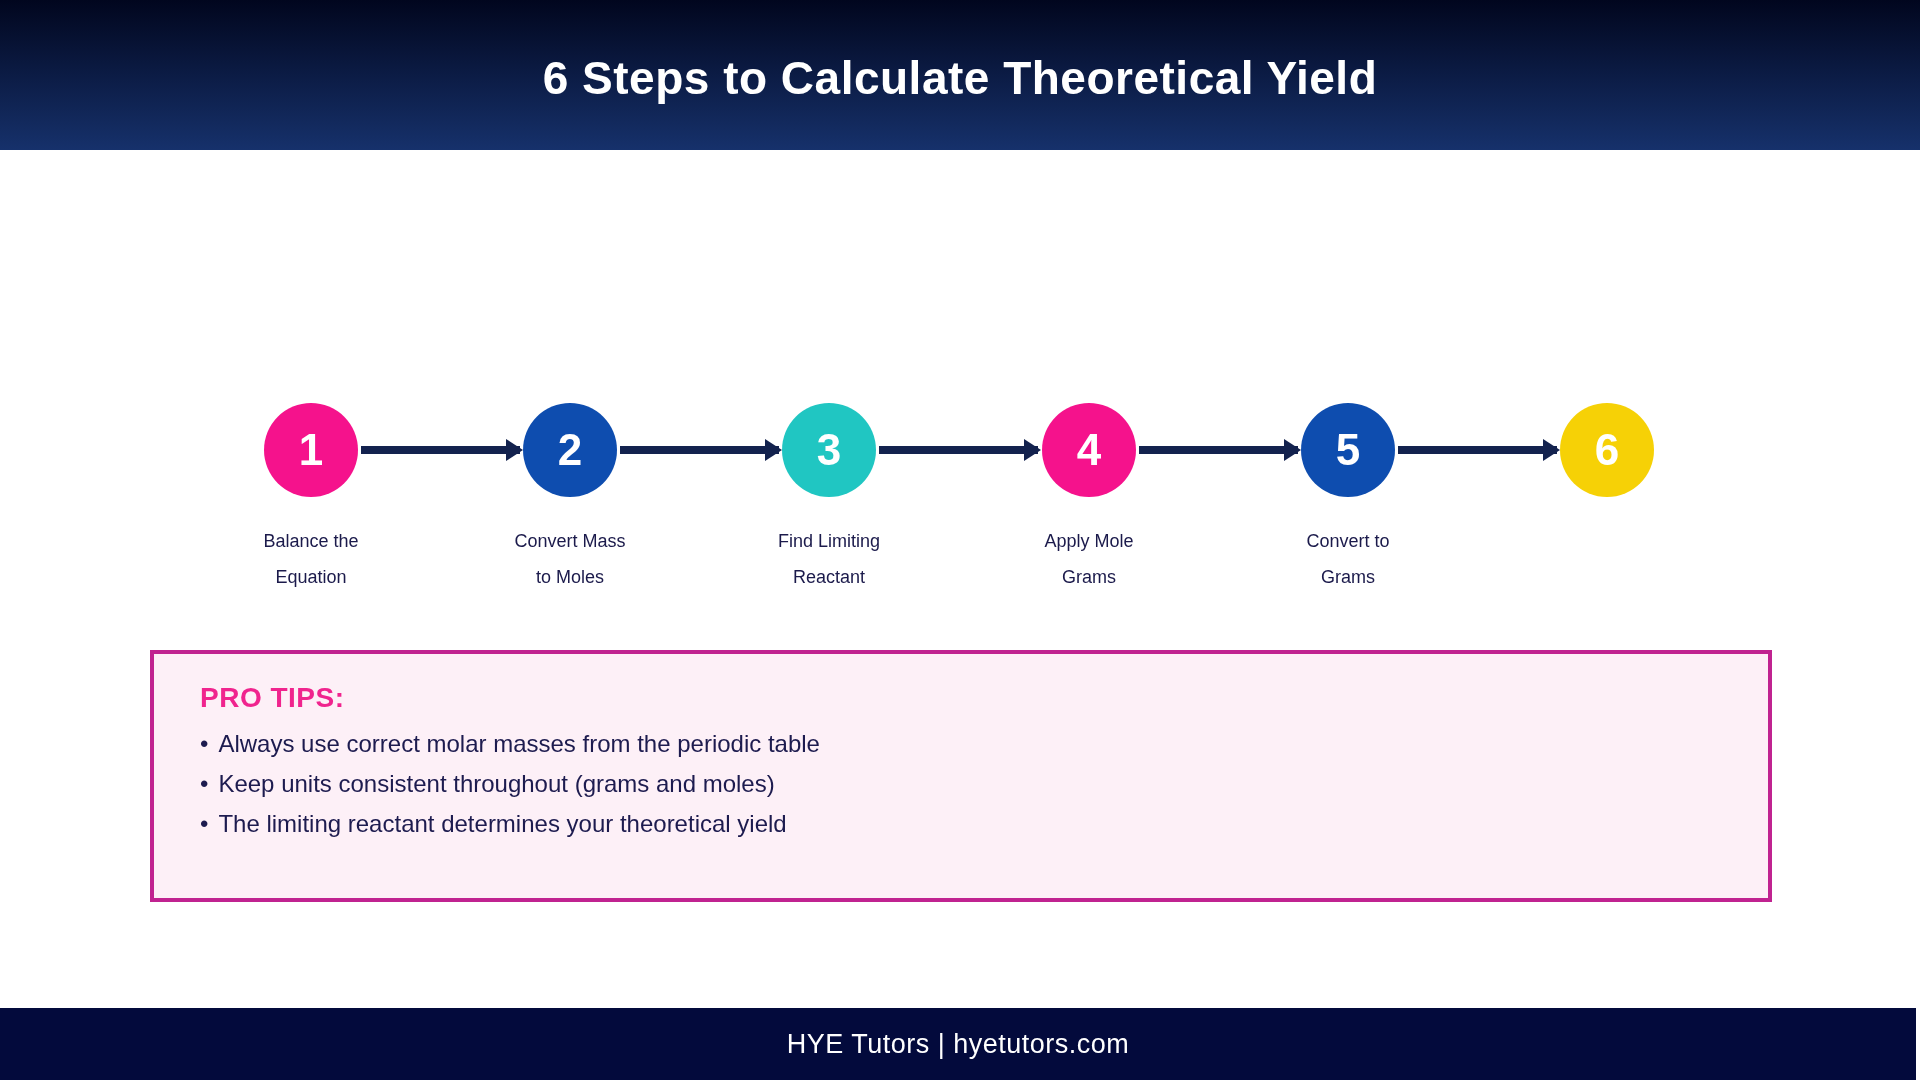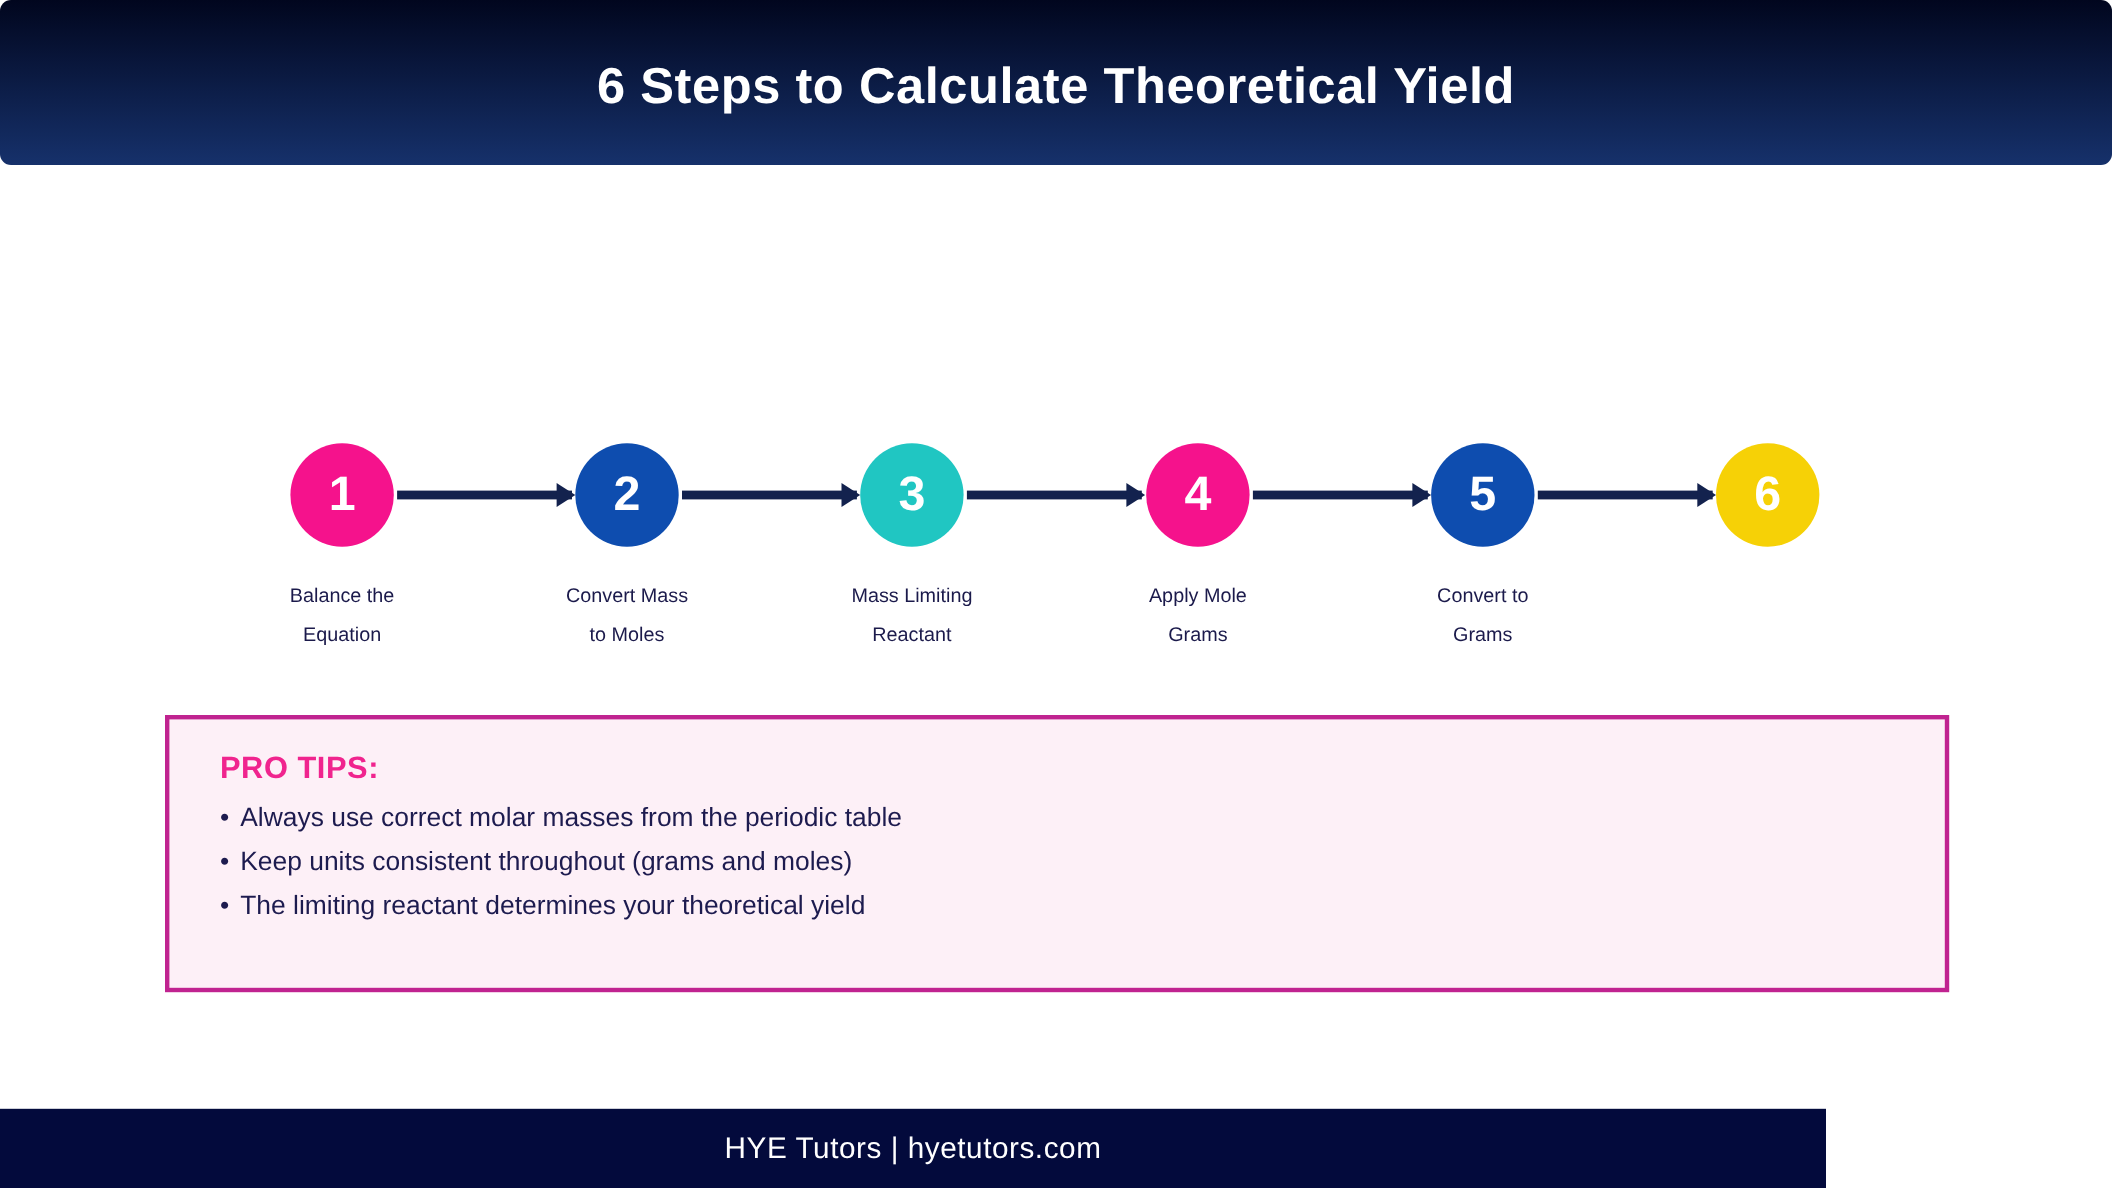--- a/index.html
+++ b/index.html
@@ -19,21 +19,20 @@
   
   .header {
     position: absolute;
     top: 0; left: 0;
     width: 1920px;
     height: 150px;
     background: linear-gradient(to bottom, var(--header-gradient-top, #01061E), var(--header-gradient-bottom, #16316B));
     display: flex;
     align-items: center;
     justify-content: center;
-    border-radius: 10px;
   }
   .header h1 {
     color: var(--title-text, #ffffff);
     font-size: 46px;
     font-weight: 800;
     letter-spacing: 0.5px;
     padding-top: 6px;
   }
 
   
@@ -121,21 +120,21 @@
     font-size: 24px;
     line-height: 40px;
   }
   .bullet-char { margin-right: 10px; }
 
   
   .footer {
     position: absolute;
     left: 0;
     top: 1008px;
-    width: 1660px;
+    width: 1916px;
     height: 72px;
     background: var(--footer-background, #030A3C);
     display: flex;
     align-items: center;
     justify-content: center;
   }
   .footer span {
     color: #ffffff;
     font-size: 27px;
     font-weight: 500;
@@ -171,21 +170,21 @@
         <div>Convert Mass</div>
         <div>to Moles</div>
       </div>
     </div>
 
     <div class="step">
       <div class="circle" style="background: rgb(32, 198, 194);">
         <span>3</span>
       </div>
       <div class="step-label">
-        <div>Mass Limiting</div>
+        <div>Find Limiting</div>
         <div>Reactant</div>
       </div>
     </div>
 
     <div class="step">
       <div class="circle" style="background: rgb(245, 18, 140);">
         <span>4</span>
       </div>
       <div class="step-label">
         <div>Apply Mole</div>

